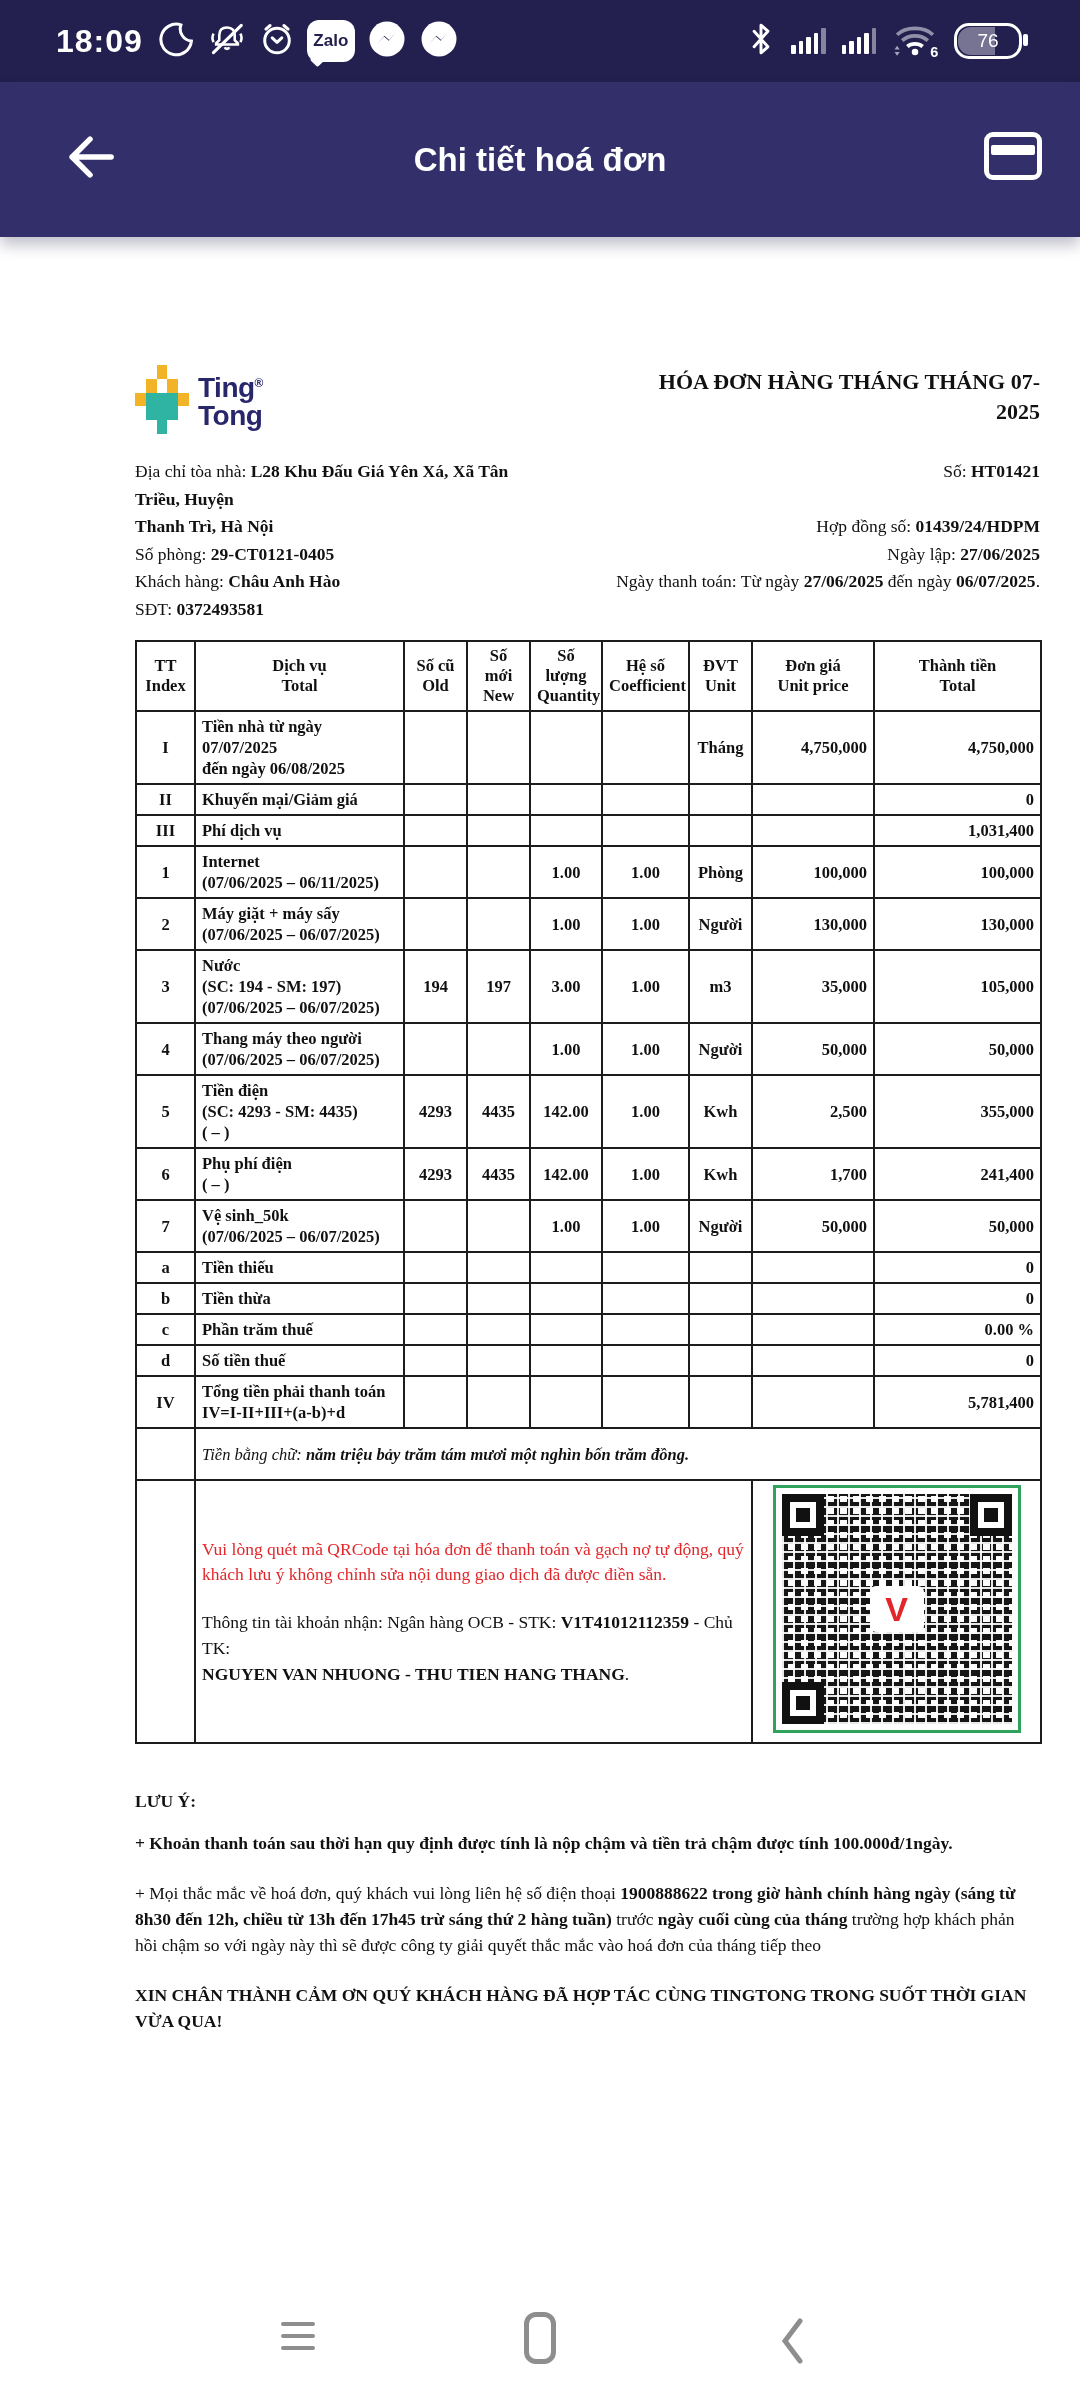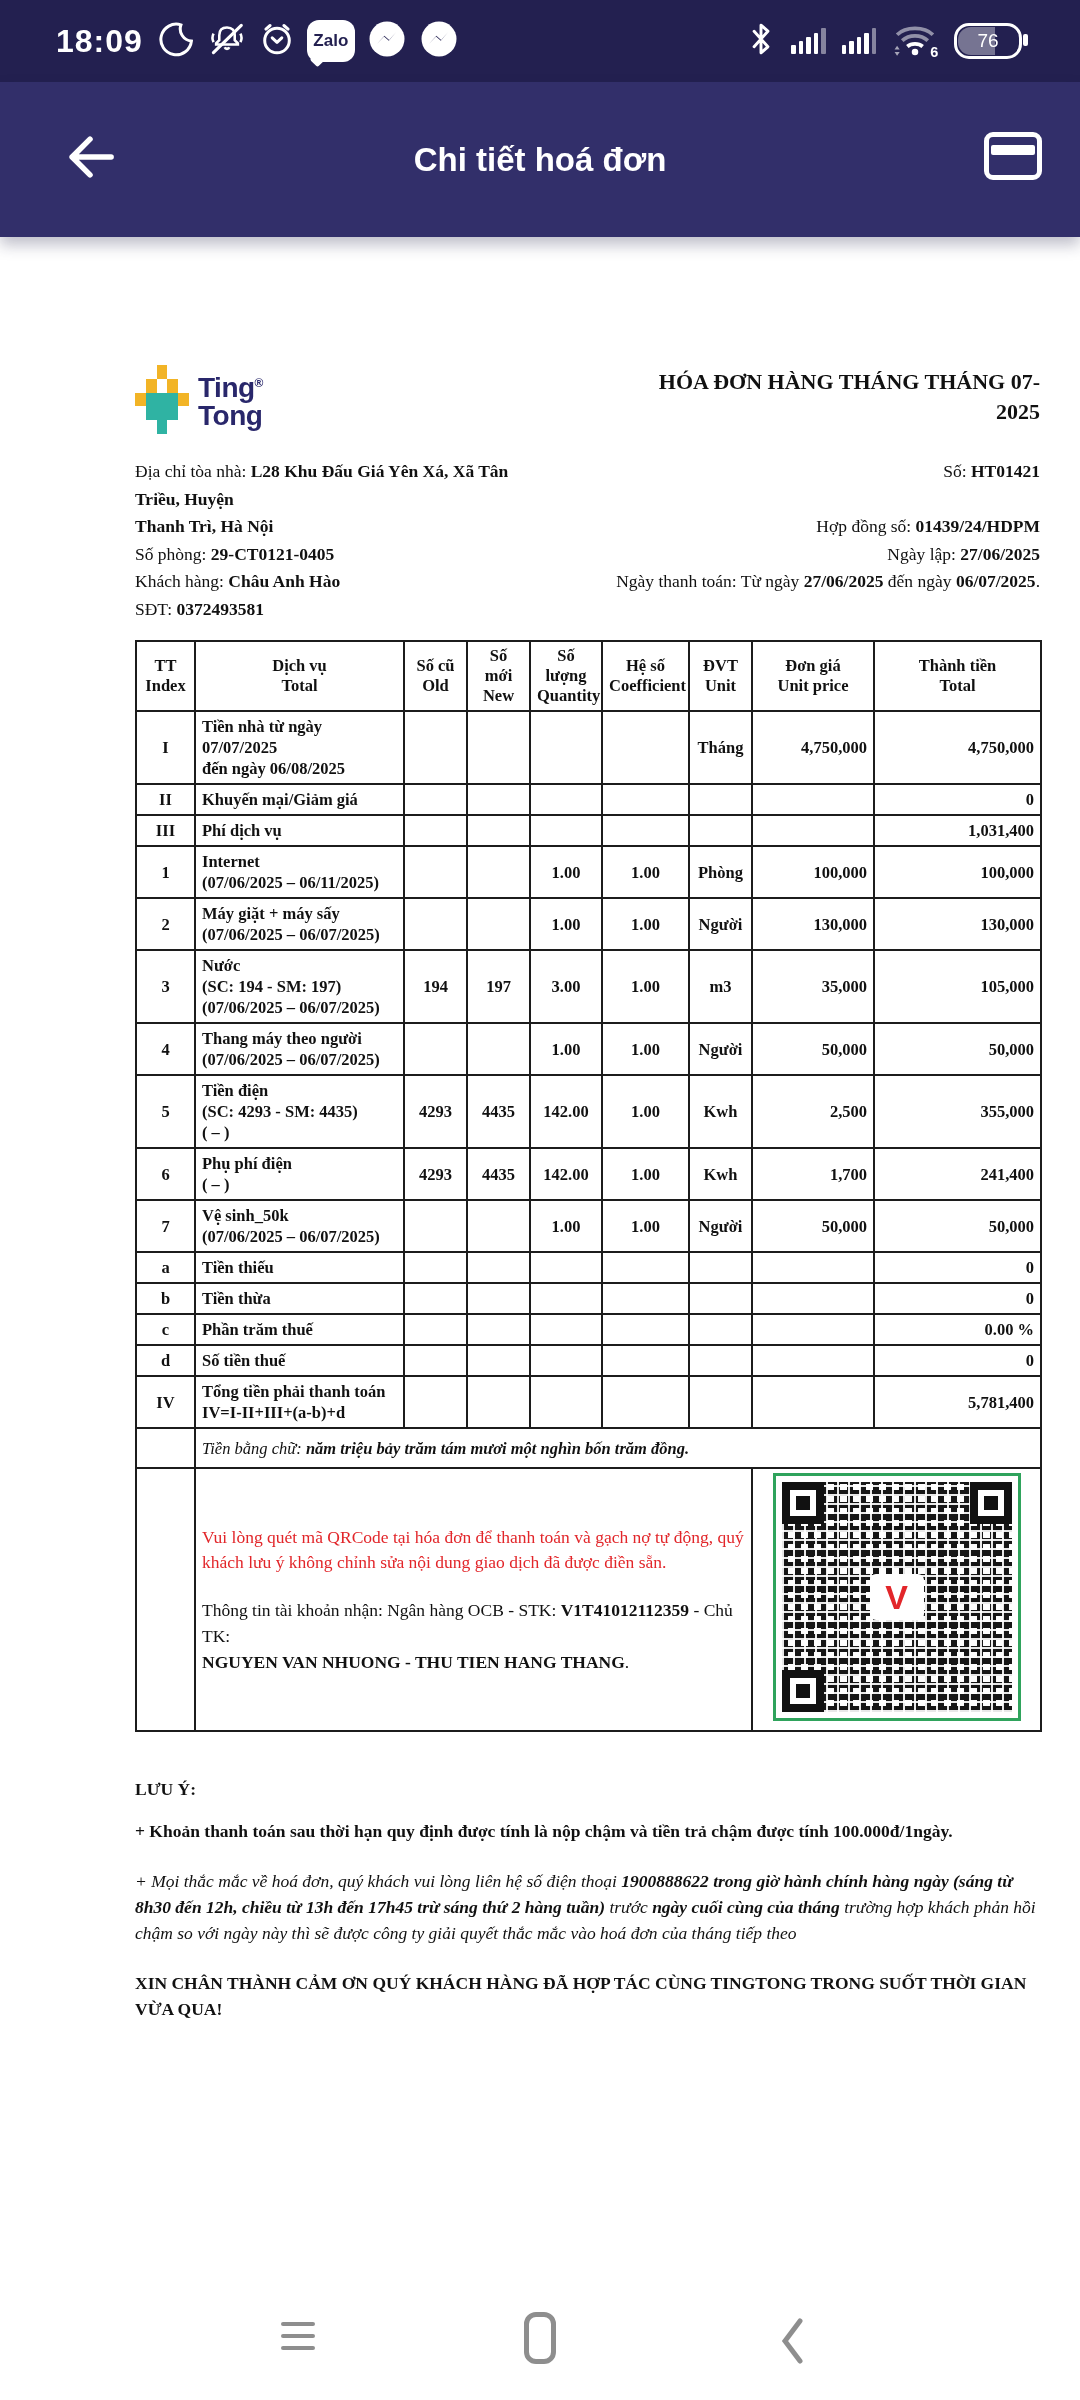--- a/index.html
+++ b/index.html
@@ -62,21 +62,21 @@
   .info-grid b{font-weight:bold;}
   
   table.inv{border-collapse:collapse;table-layout:fixed;width:905px;margin-top:17px;
     font-size:16.5px;font-weight:bold;}
   table.inv th,table.inv td{border:2px solid #1c1c1c;padding:4px 6px;line-height:21px;
     vertical-align:middle;box-sizing:border-box;}
   table.inv th{text-align:center;height:50px;line-height:20px;}
   td.name{text-align:left;padding-left:12px;white-space:pre-line;}
   td.num-c{text-align:center;}
   td.num-r{text-align:right;padding-right:13px;}
-  tr.words-row td{height:40px;}
+  tr.words-row td{height:52px;}
   .words-text{font-weight:normal;font-style:italic;padding-left:12px;}
   .words-text b{font-weight:bold;font-style:italic;}
   td.notice-cell{font-weight:normal;vertical-align:top;text-align:left;
     padding:64px 22px 24px 14px;margin-top:11px;}
   .red-note{color:#E2262A;font-size:17.5px;line-height:25px;}
   .bank-note{margin-top:22px;font-size:17.5px;line-height:26px;color:#111;}
   .bank-note b{font-weight:bold;}
   td.qr-cell{vertical-align:top;text-align:center;padding:8px 0 20px 0;font-weight:normal;}
   .qr-box{display:inline-block;border:3px solid #2FA35C;background:#fff;padding:6px;}
   .qr-pattern{width:230px;height:230px;position:relative;background-color:#fff;
@@ -88,21 +88,21 @@
   .finder{position:absolute;width:42px;height:42px;border:8px solid #111;background:#fff;box-sizing:border-box;}
   .finder::after{content:"";position:absolute;left:6px;top:6px;width:14px;height:14px;background:#111;}
   .finder.tl{left:0;top:0;}.finder.tr{right:0;top:0;}.finder.bl{left:0;bottom:0;}
   .qr-center{position:absolute;left:50%;top:50%;transform:translate(-50%,-50%);
     width:54px;height:46px;background:#fff;border-radius:6px;display:flex;align-items:center;justify-content:center;}
   .qr-center span{color:#E2262A;font-family:"Liberation Sans",sans-serif;font-weight:800;font-size:34px;}
   
   .notes{width:905px;margin-top:44px;font-size:17.5px;line-height:26px;}
   .notes .n-title{font-weight:bold;}
   .notes .n1{font-weight:bold;margin-top:16px;}
-  .notes .n2{margin-top:24px;font-weight:normal;font-style:italic;}
+  .notes .n2{margin-top:24px;font-weight:normal;}
   .notes .n2 b{font-weight:bold;}
   .notes .closing{margin-top:24px;font-weight:bold;}
   
   .nav-bar{position:absolute;left:0;right:0;bottom:0;height:118px;background:#fff;}
   .nav-menu{position:absolute;left:281px;top:40px;width:34px;cursor:pointer;}
   .nav-menu i{display:block;height:4px;background:#8e8e8e;border-radius:2px;margin-bottom:8px;}
   .nav-home{position:absolute;left:524px;top:30px;width:32px;height:52px;
     border:5px solid #8e8e8e;border-radius:12px;box-sizing:border-box;cursor:pointer;}
   .nav-back{position:absolute;left:778px;top:34px;cursor:pointer;}
 </style>

